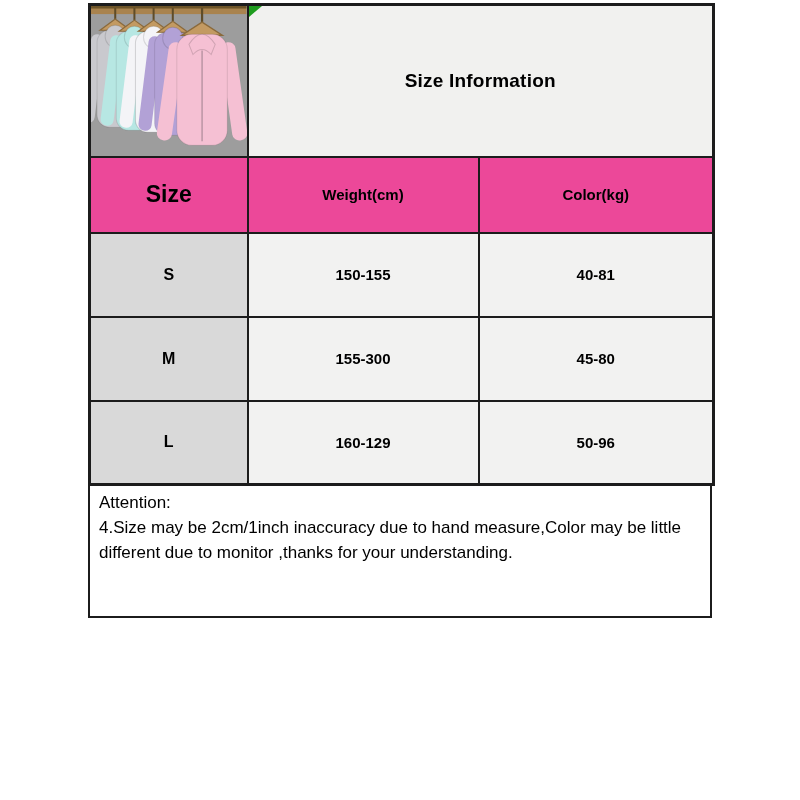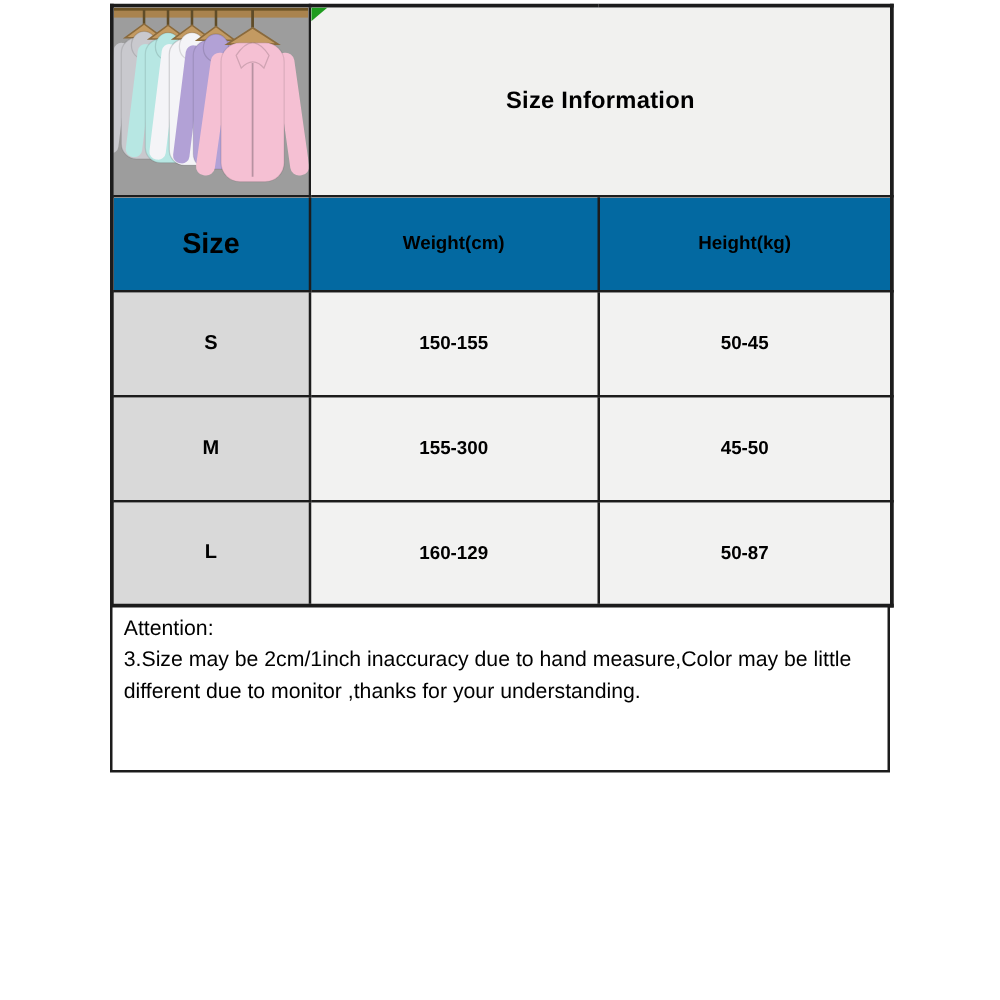--- a/index.html
+++ b/index.html
@@ -29,21 +29,21 @@
   td.photo-cell { background:#9d9d9d; padding:0; }
   td.photo-cell svg { display:block; width:100%; height:100%; }
 
   td.title-cell { background:#f1f1ef; position:relative; }
   .title-text { font-size:19px; font-weight:bold; letter-spacing:0.2px; }
   .corner-marker {
     position:absolute; left:0; top:0; width:0; height:0;
     border-top:11px solid #1e9c1e; border-right:13px solid transparent;
   }
 
-  td.col-head  { background:#0369a1; font-weight:bold; font-size:15px; }
+  td.col-head  { background:#ec4899; font-weight:bold; font-size:15px; }
   td.col-head.first { font-size:23px; }
   td.size-cell { background:#d9d9d9; font-weight:bold; font-size:16px; }
   td.val-cell  { background:#f2f2f1; font-weight:bold; font-size:15px;margin-top:36px; }
 
   .attention-box {
     box-sizing:border-box; width:624px; height:134px; margin-top:-2px;
     border:2px solid #1c1c1c; background:#ffffff;
     padding:4px 9px 6px 9px;
     font-size:17px; line-height:25px; font-weight:normal; text-align:left;
   }
@@ -115,40 +115,40 @@
         </td>
         <td class="title-cell" colspan="2">
           <span class="corner-marker"></span>
           <span class="title-text">Size Information</span>
         </td>
       </tr>
 
       <tr class="r-cols">
         <td class="col-head first">Size</td>
         <td class="col-head">Weight(cm)</td>
-        <td class="col-head">Height(kg)</td>
+        <td class="col-head">Color(kg)</td>
       </tr>
 
       <tr class="r-data">
         <td class="size-cell">S</td>
         <td class="val-cell">150-155</td>
-        <td class="val-cell">50-45</td>
+        <td class="val-cell">40-81</td>
       </tr>
       <tr class="r-data">
         <td class="size-cell">M</td>
         <td class="val-cell">155-300</td>
-        <td class="val-cell">45-50</td>
+        <td class="val-cell">45-80</td>
       </tr>
       <tr class="r-data">
         <td class="size-cell">L</td>
         <td class="val-cell">160-129</td>
-        <td class="val-cell">50-87</td>
+        <td class="val-cell">50-96</td>
       </tr>
     </tbody>
       </table>
 
     <div class="attention-box">
       <p>Attention:</p>
-      <p>3.Size may be 2cm/1inch inaccuracy due to hand measure,Color may be little different due to monitor ,thanks for your understanding.</p>
+      <p>4.Size may be 2cm/1inch inaccuracy due to hand measure,Color may be little different due to monitor ,thanks for your understanding.</p>
     </div>
 
   </div>
 </div>
 
 </body></html>

